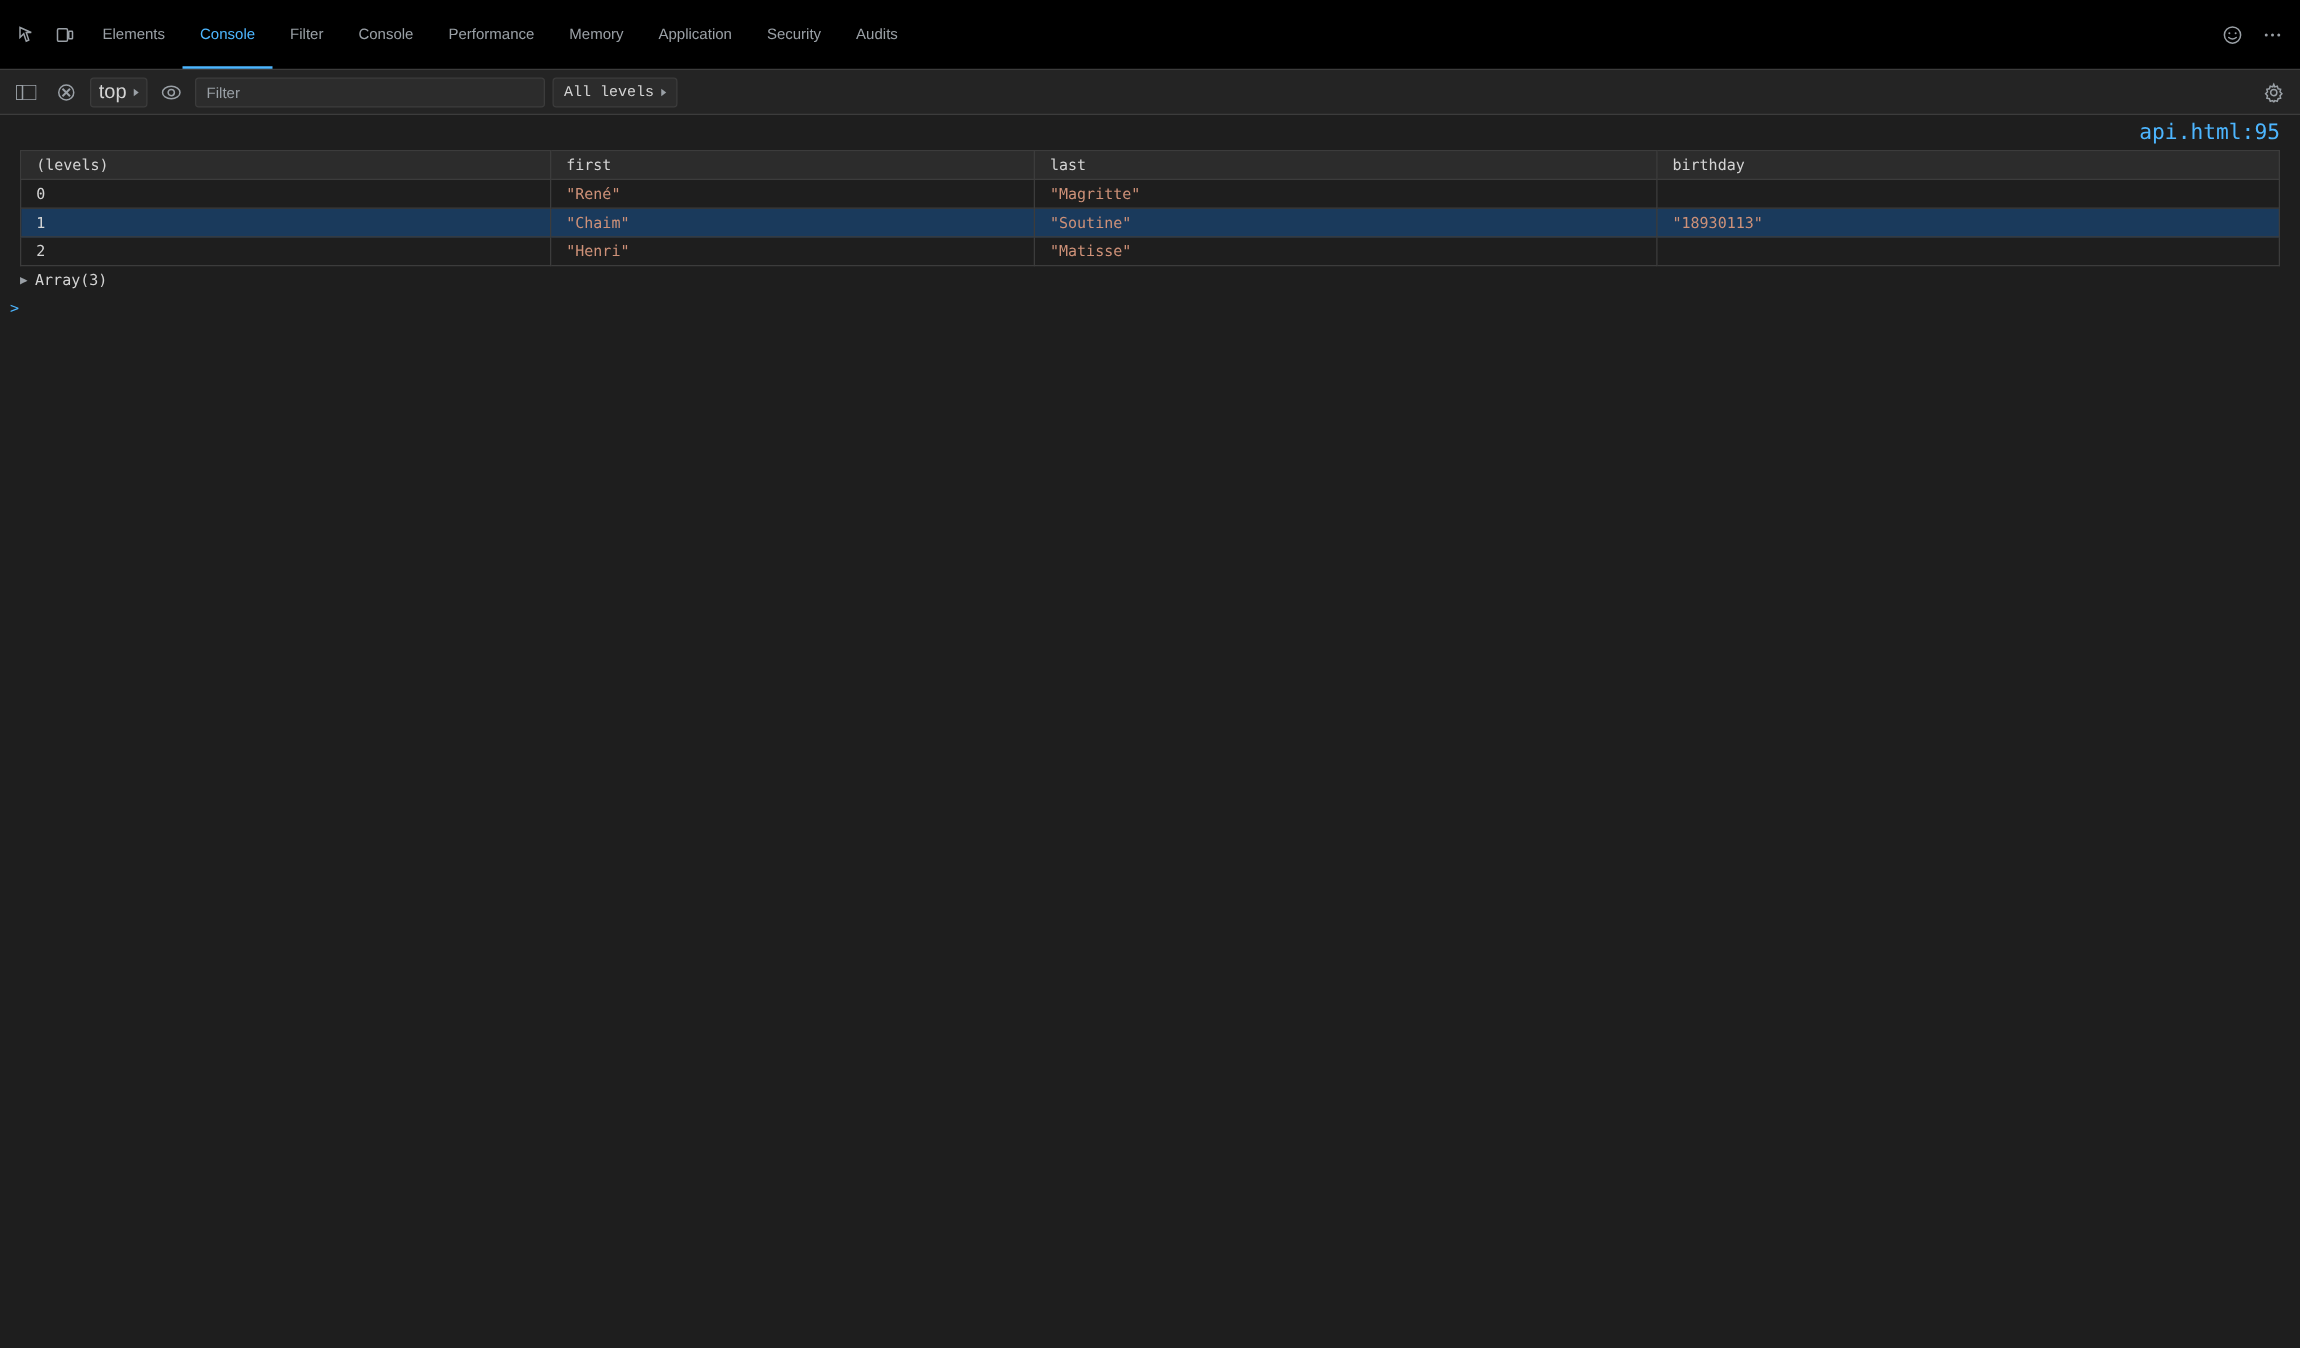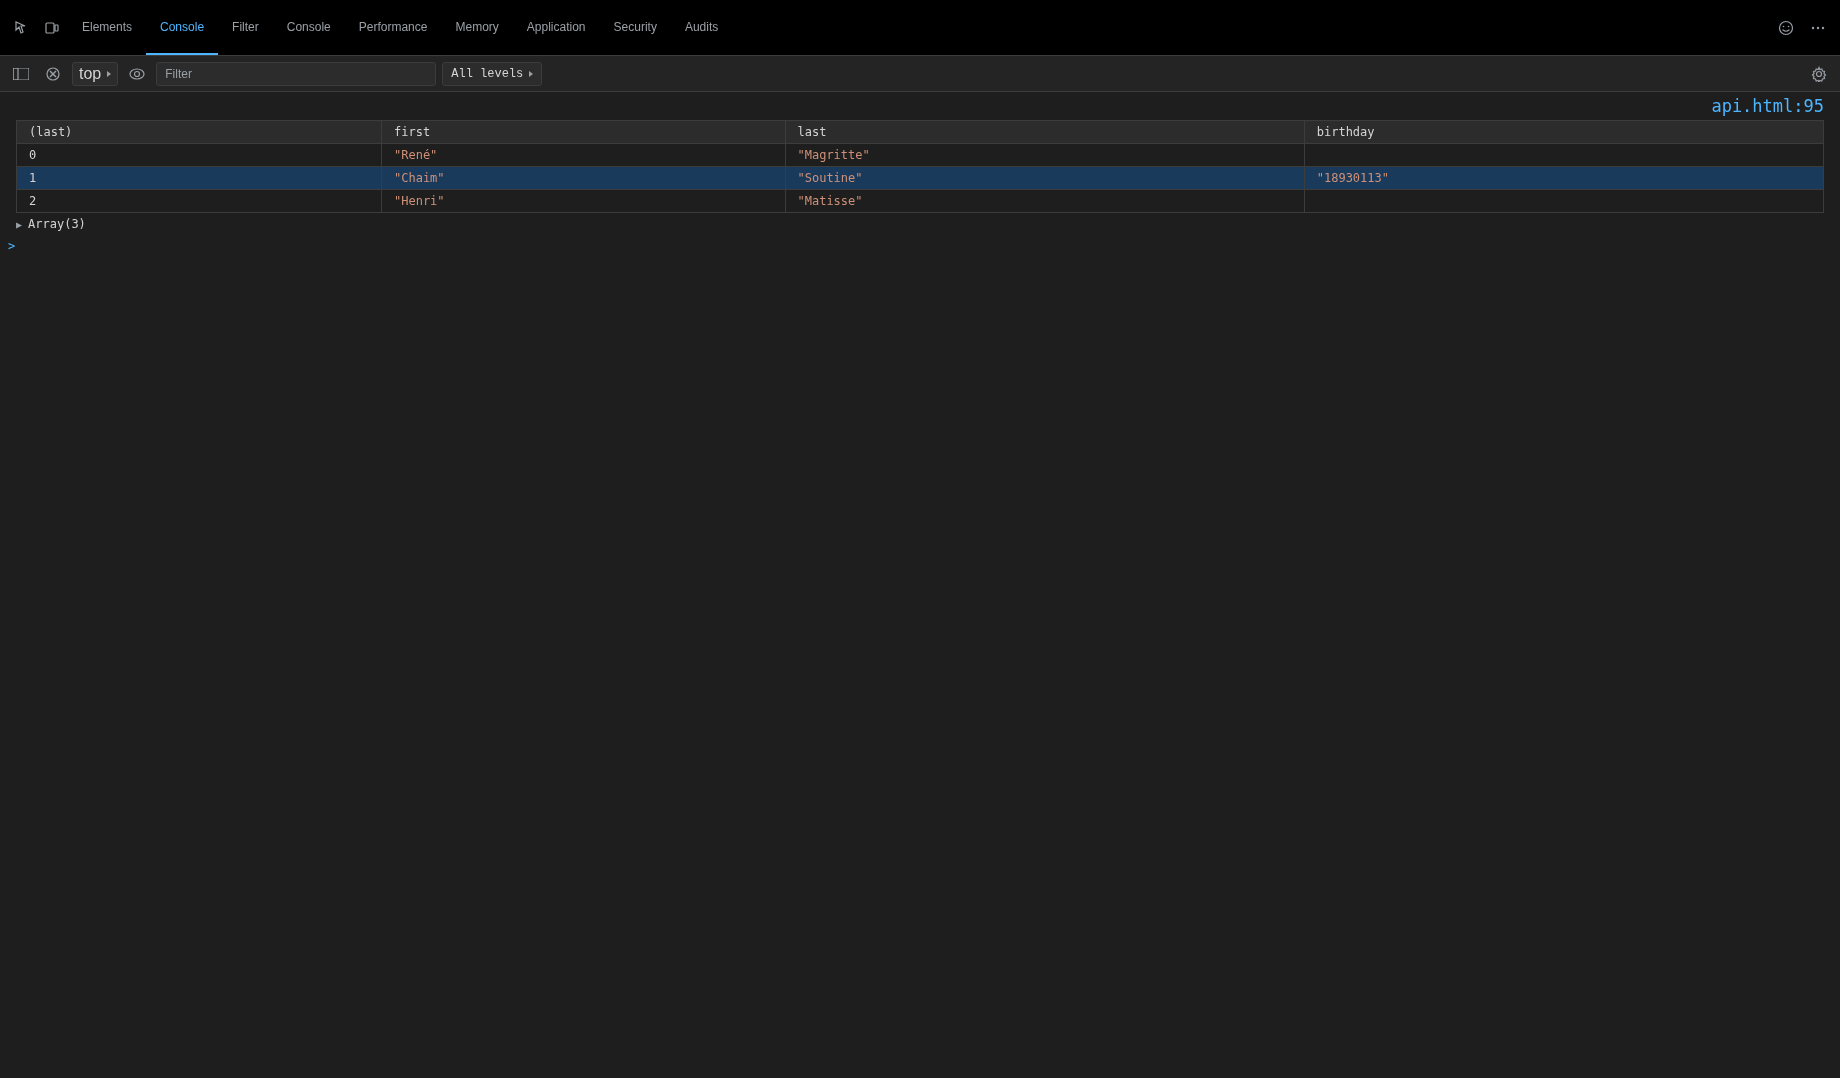--- a/index.html
+++ b/index.html
@@ -368,21 +368,21 @@
   </div>
 </div>
 
 <div class="console-output">
 
   <a class="console-source-link">api.html:95</a>
 
   <table class="console-table">
     <thead>
       <tr>
-        <th>(last)</th>
+        <th>(levels)</th>
         <th>first</th>
         <th>last</th>
         <th>birthday</th>
       </tr>
     </thead>
     <tbody>
       <tr class="">
         <td class="cell-index">0</td>
         <td><span class="cell-string">"René"</span></td>
         <td><span class="cell-string">"Magritte"</span></td>

